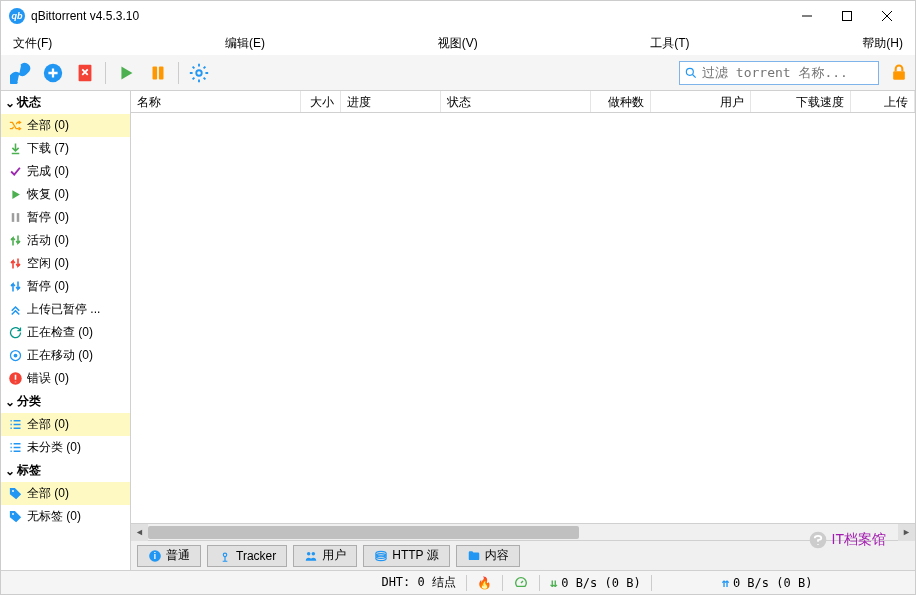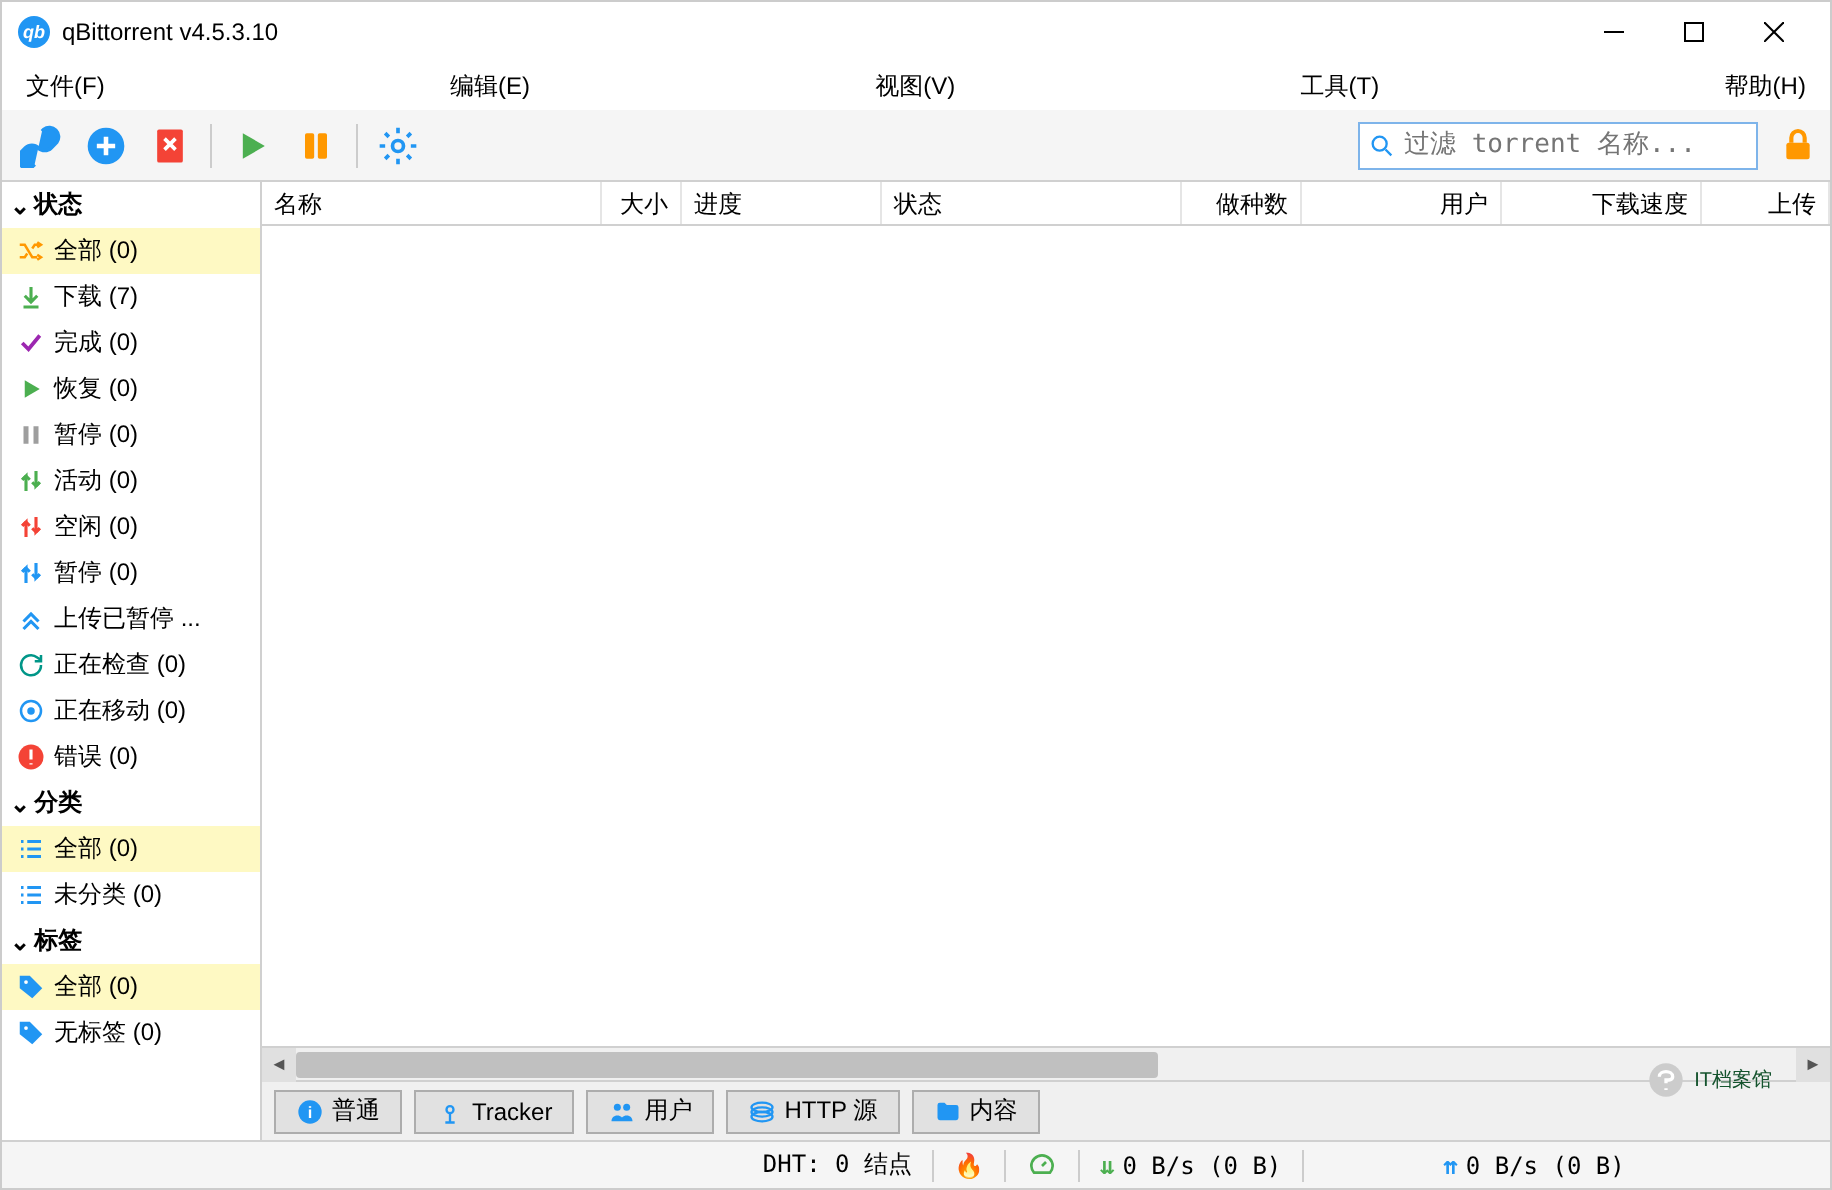--- a/index.html
+++ b/index.html
@@ -32,21 +32,21 @@
 .hscroll { height: 17px; background: #f0f0f0; border-top: 1px solid #d0d0d0; position: relative; display:flex; align-items:center;}
 .hscroll .thumb { position: absolute; left: 17px; width: 55%; height: 13px; top:2px; background: #c0c0c0; border-radius:2px;}
 .hscroll .arrow { width:17px; height:17px; background:#e0e0e0; display:flex; align-items:center; justify-content:center; font-size:9px; color:#555;}
 .hscroll .arrow.right{ margin-left:auto;}
 .tabs { height: 30px; display: flex; align-items: center; padding: 4px 6px; gap: 6px; background: #f0f0f0; border-top: 1px solid #d0d0d0; }
 .tab-btn { height: 22px; padding: 0 10px; border: 1px solid #adadad; background: #e1e1e1; display: flex; align-items: center; gap: 4px; cursor: pointer; font-size: 12px; }
 .tab-btn .ti { color: #2196f3; }
 .statusbar { height: 24px; display: flex; align-items: center; border-top: 1px solid #d0d0d0; background: #f5f5f5; font-size: 12px; padding: 0 10px; font-family: monospace; }
 .statusbar .sb-sep { width: 1px; height: 16px; background: #ccc; margin: 0 10px; }
 .statusbar .sb-item { display: flex; align-items: center; gap: 4px; }
-.watermark { position: absolute; right: 30px; bottom: 45px; color: #14532d; font-size: 10px; pointer-events: none; display:flex; align-items:center; gap:4px;}
+.watermark { position: absolute; right: 30px; bottom: 45px; color: #a21caf; font-size: 14px; pointer-events: none; display:flex; align-items:center; gap:4px;}
 svg { display: block; }
 </style>
 </head>
 <body>
 
 <div class="titlebar">
   <div class="app-icon">qb</div>
   <div class="title">qBittorrent v4.5.3.10</div>
   <div class="win-btn">
       <svg width="10" height="10">

